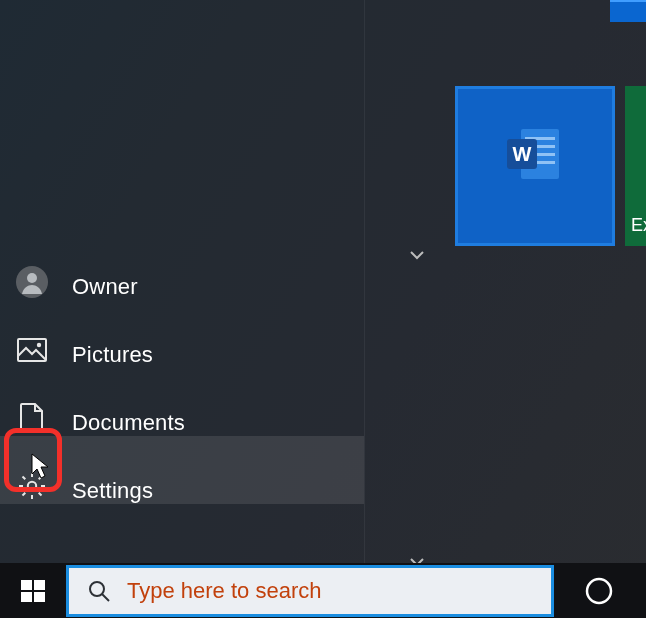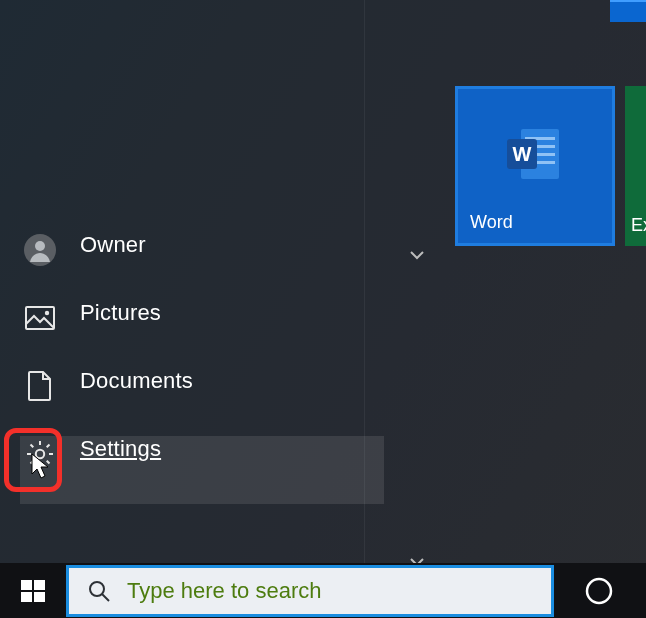--- a/index.html
+++ b/index.html
@@ -25,39 +25,37 @@
   }
   
   .menu-list {
     position: absolute;
     left: 0;
     top: 232px;
     width: 364px;
   }
   .menu-item {
     display: flex;
-    align-items: flex-start;
+    align-items: flex-end;
     height: 68px;
-    padding-left: 2px;
+    padding-left: 14px;
     gap: 22px;
     width: 100%;
     color: #fff;
     font-size: 22px;
     font-weight: 400;
-    margin-left: 20px;
   }
   .menu-item .icon-slot {
     width: 36px; height: 36px;
     display: flex; align-items: center; justify-content: center;
     flex: 0 0 36px;
   }
   .menu-item .label { letter-spacing: .2px; }
   .menu-item.hovered {
     background: rgba(255,255,255,0.10);
-    text-decoration: underline;
   }
   .item-settings .icon-slot { position: relative; }
   .highlight-box {
     position: absolute;
     left: 4px; top: 428px;
     width: 58px; height: 64px;
     border: 5px solid #f3302a;
     border-radius: 12px;
     pointer-events: none;
   }
@@ -124,21 +122,21 @@
     height: 52px;
     width: 488px;
     background: #eceff3;
     border: 3px solid #1a8de0;
     display: flex;
     align-items: center;
     gap: 16px;
     padding-left: 18px;
   }
   .search-box .search-text {
-    color: #4d7c0f;
+    color: #c2410c;
     font-size: 22px;
   }
   .cortana {
     width: 66px; height: 100%;
     display: flex; align-items: center; justify-content: center;
     margin-left: 12px;
   }
   svg { display:block; }
 </style>
 </head>
@@ -155,21 +153,20 @@
       <svg width="60" height="58" viewBox="0 0 60 58">
         <rect x="16" y="4" width="38" height="50" rx="2" fill="#2b82e0"></rect>
         <rect x="20" y="12" width="30" height="3" fill="#8fc2f5"></rect>
         <rect x="20" y="20" width="30" height="3" fill="#8fc2f5"></rect>
         <rect x="20" y="28" width="30" height="3" fill="#8fc2f5"></rect>
         <rect x="20" y="36" width="30" height="3" fill="#8fc2f5"></rect>
         <rect x="2" y="14" width="30" height="30" rx="3" fill="#164e9a"></rect>
         <text x="17" y="36" text-anchor="middle" fill="#fff" font-size="20" font-weight="700" font-family="Segoe UI">W</text>
       </svg>
     </div>
-    <span>Word</span>
   </div>
   <div class="tile excel">
     <span>Exc</span>
   </div>
 </div>
 
 <div class="chevron top">
   <svg width="18" height="18" viewBox="0 0 18 18">
       <path d="M3 6l6 6 6-6" stroke="#bcbcbc" stroke-width="2" fill="none"></path>
     </svg>

